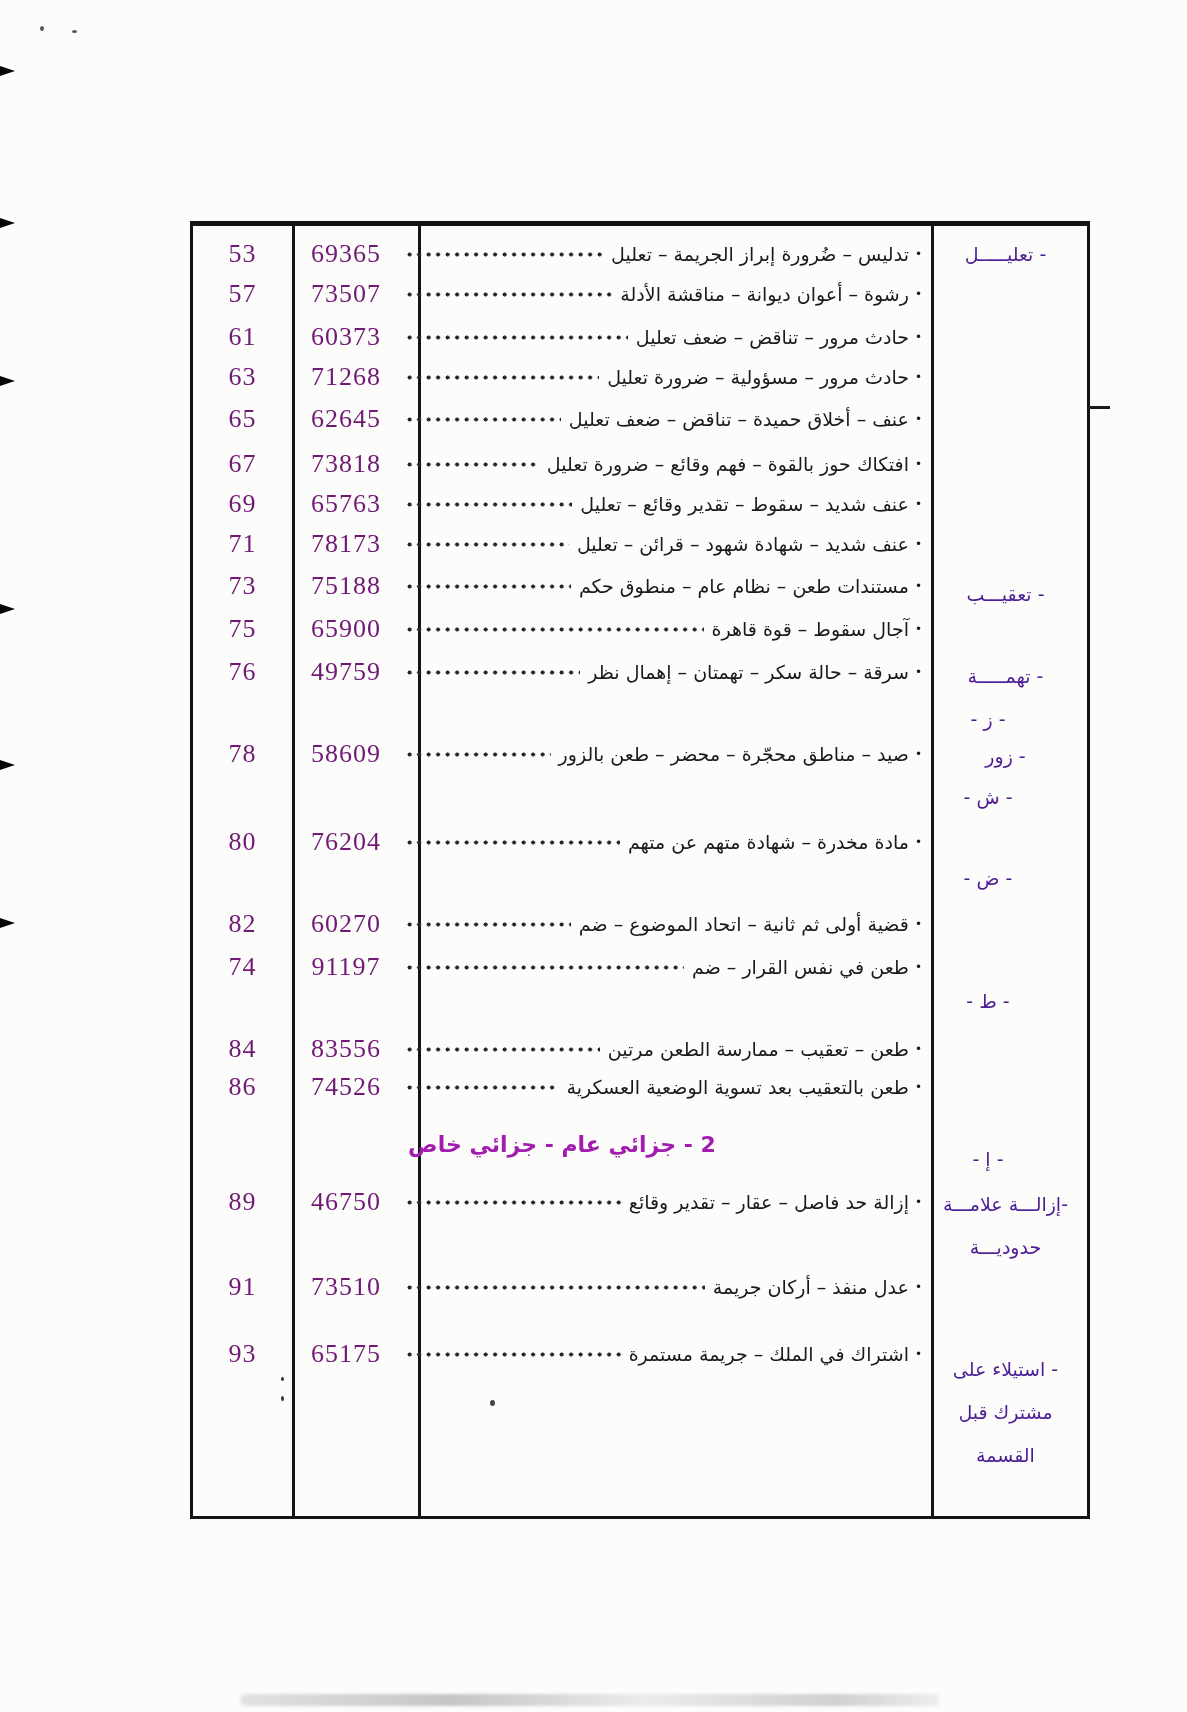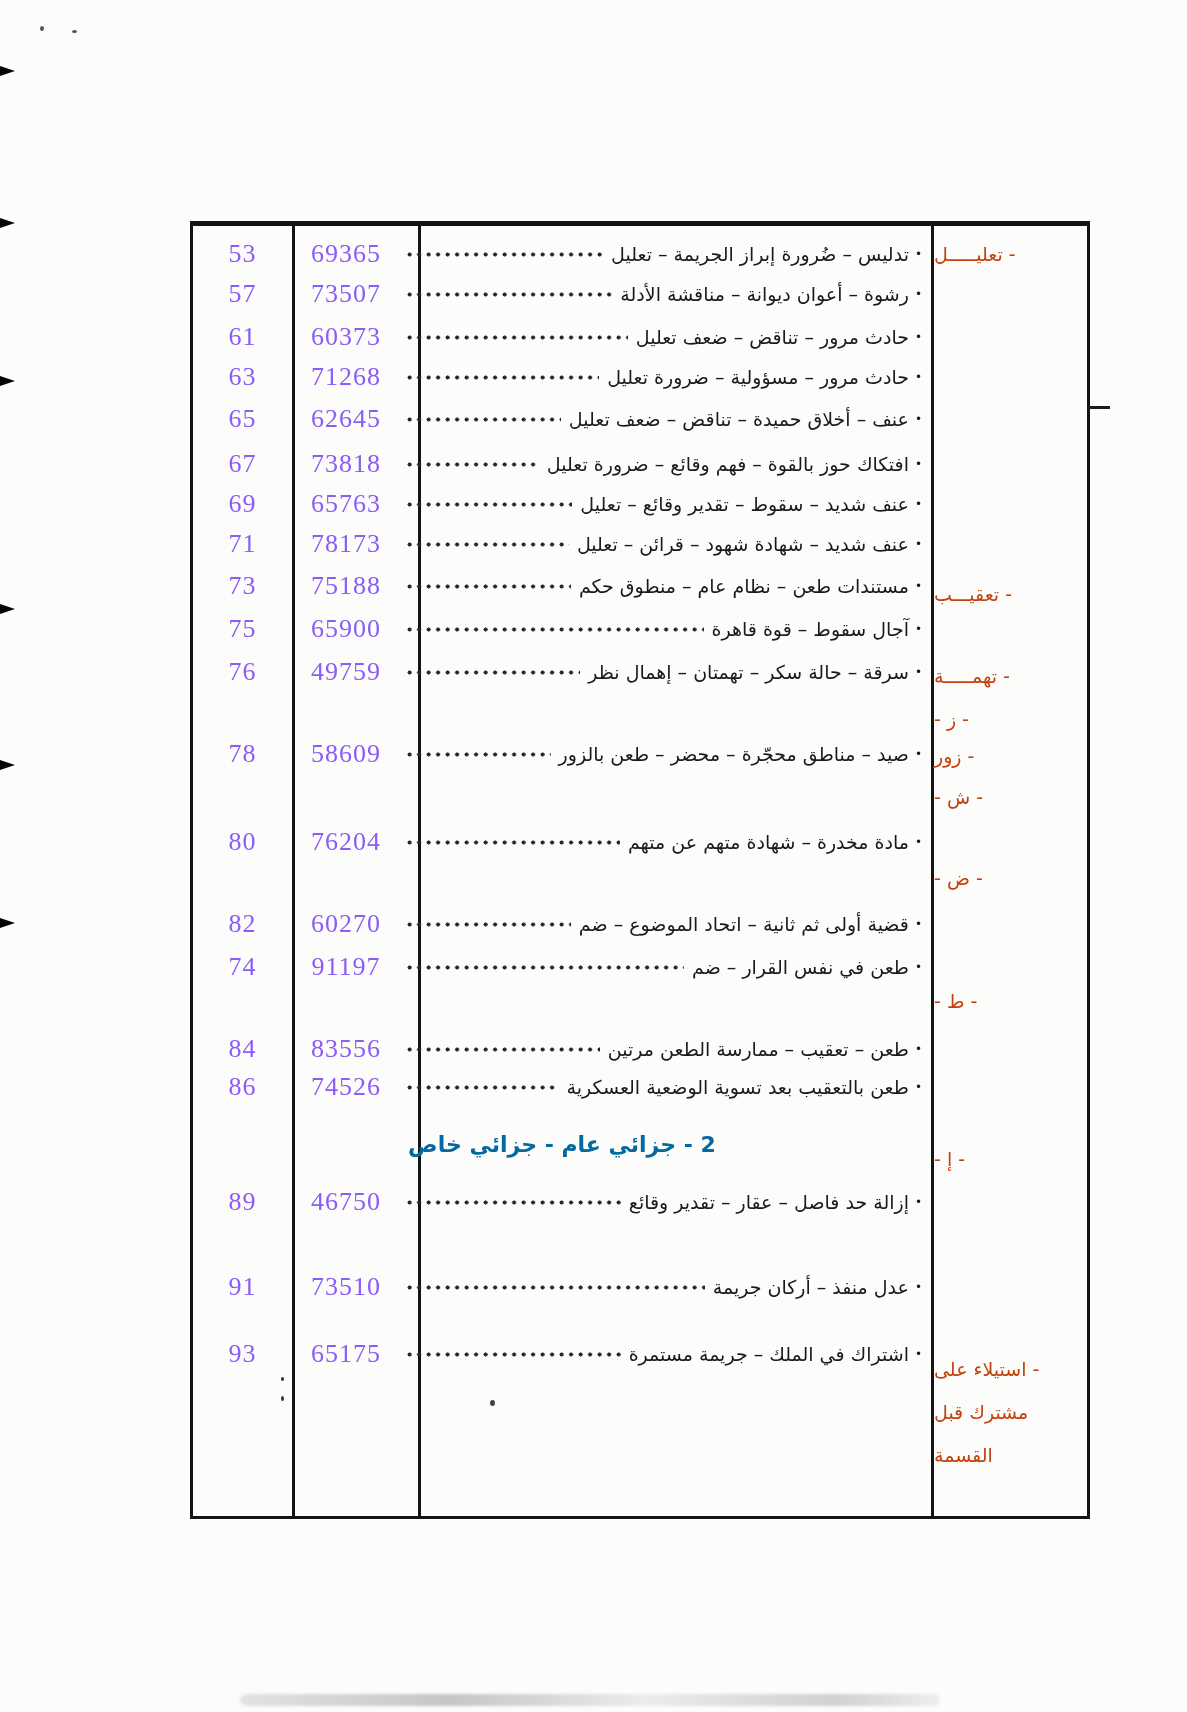--- a/index.html
+++ b/index.html
@@ -28,21 +28,21 @@
   }
   
   .row {
     position:absolute; left:0; width:738px; height:34px;
     display:flex; align-items:center;
   }
   .cell { box-sizing:border-box; }
   .pg, .no {
     font-family:"Liberation Serif", serif;
     font-size:26px; letter-spacing:1px;
-    text-align:center; color:#8b5cf6;
+    text-align:center; color:#701a75;
   }
   .pg { width:99px; }
   .no { width:108px; }
   .desc {
     flex:1; display:flex; direction:rtl; align-items:center;
     padding-right:9px; font-size:19px; color:#1a1a1a;
     min-width:0;
   }
   .blt { font-size:12px; margin-inline-end:6px; line-height:1; }
   .txt { white-space:nowrap; }
@@ -51,28 +51,28 @@
     align-self:flex-end;
     margin:0 8px 7px 6px;
     background-image:radial-gradient(circle at 3.5px 3.5px, #262626 1.8px, transparent 2.3px);
     background-size:9.5px 7px;
     background-repeat:repeat-x;
   }
   
   .section-head {
     position:absolute; left:0; width:738px;
     text-align:center; direction:rtl;
-    font-weight:bold; font-size:22px; color:#0369a1;
+    font-weight:bold; font-size:22px; color:#a21caf;
   }
   
   .side-label {
     position:absolute; left:741px; width:156px;
     box-sizing:border-box; padding-right:13px;
-    direction:rtl; text-align:left;
-    font-size:19px; line-height:30px; color:#c2410c;
+    direction:rtl; text-align:center;
+    font-size:19px; line-height:30px; color:#4c1d95;
   }
   .side-label.letter { padding-right:48px; }
   .side-label.wrap { line-height:43px; }
   
   .tick {
     position:absolute; left:0; width:15px; height:10px;
     background:#050505;
     clip-path:polygon(0 0, 100% 50%, 0 100%);
   }
   .speck { position:absolute; background:#555; border-radius:50%; }
@@ -283,20 +283,21 @@
 
     <div class="side-label" style="top:13px" dir="rtl">- تعليـــــل</div>
     <div class="side-label" style="top:353px" dir="rtl">- تعقيـــب</div>
     <div class="side-label" style="top:435px" dir="rtl">- تهمـــــة</div>
     <div class="side-label letter" style="top:478px" dir="rtl">- ز -</div>
     <div class="side-label" style="top:515px" dir="rtl">- زور</div>
     <div class="side-label letter" style="top:556px" dir="rtl">- ش -</div>
     <div class="side-label letter" style="top:637px" dir="rtl">- ض -</div>
     <div class="side-label letter" style="top:760px" dir="rtl">- ط -</div>
     <div class="side-label letter" style="top:918px" dir="rtl">- إ -</div>
+    <div class="side-label wrap" style="top:957px" dir="rtl">-إزالـــة علامـــة حدوديـــة</div>
     <div class="side-label wrap" style="top:1122px" dir="rtl">- استيلاء على مشترك قبل القسمة</div>
   </div>
 
   <div class="tick" style="top:66px"></div>
   <div class="tick" style="top:218px"></div>
   <div class="tick" style="top:376px"></div>
   <div class="tick" style="top:604px"></div>
   <div class="tick" style="top:760px"></div>
   <div class="tick" style="top:918px"></div>
   <div class="speck" style="left:40px;top:26px;width:4px;height:5px"></div>

